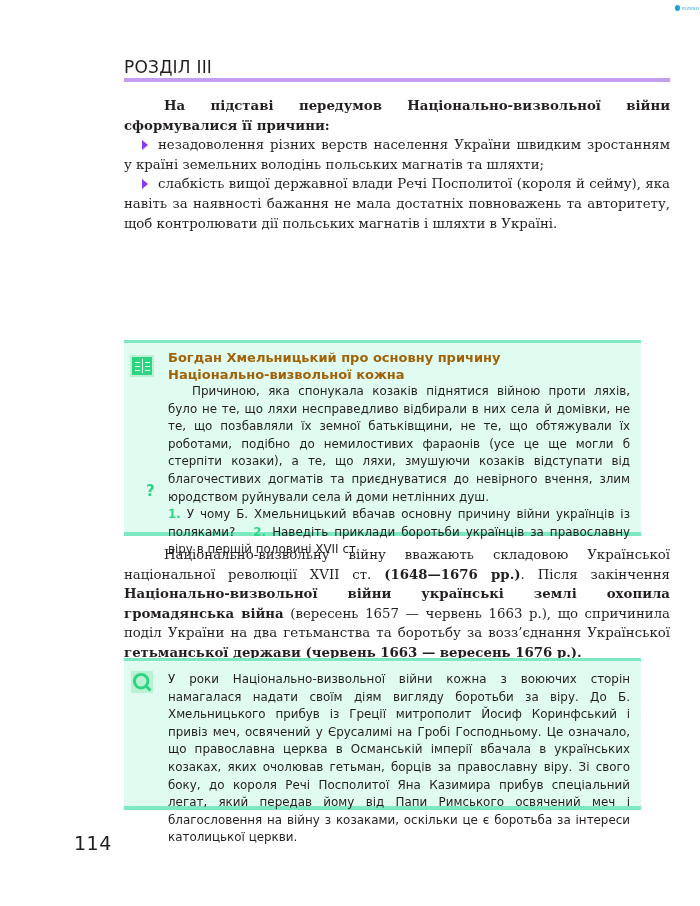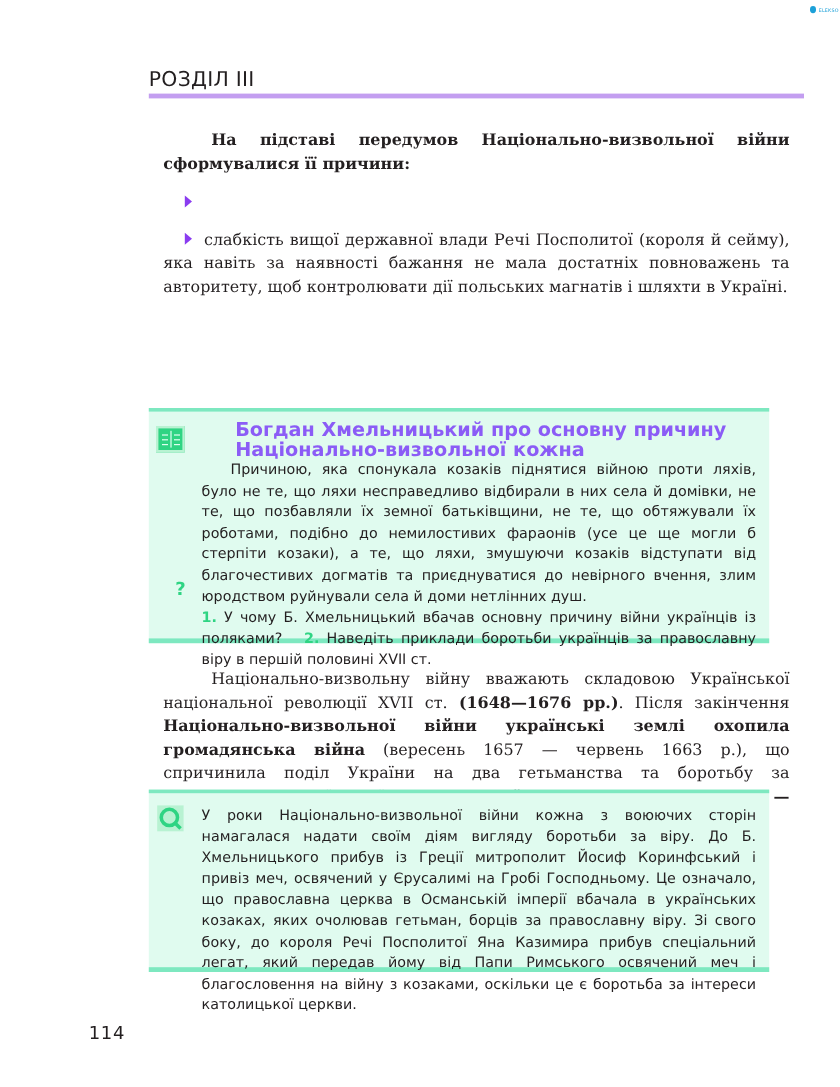--- a/index.html
+++ b/index.html
@@ -7,59 +7,59 @@
   body { position: relative; font-family: "DejaVu Serif", serif; color: #231f20; }
 
   .logo { position: absolute; left: 675px; top: 4px; width: 24px; height: 8px; display: flex; align-items: center; gap: 2px; }
   .logo .dot { width: 6px; height: 6px; border-radius: 50%; background: #1ca0d8; }
   .logo .txt { font-family: "DejaVu Sans", sans-serif; font-size: 4px; color: #1ca0d8; letter-spacing: 0.2px; }
 
   .section-header { position: absolute; left: 124px; top: 57px; font-family: "DejaVu Sans", sans-serif; font-size: 17px; color: #231f20; letter-spacing: 0.2px; }
   .header-rule-wide { position: absolute; left: 124px; top: 78px; width: 546px; height: 4px; background: #c39ef0; }
 
   .body-text { position: absolute; left: 124px; width: 546px; font-size: 13.3px; line-height: 19.6px; text-align: justify; color: #231f20; }
-  .body-text p { margin: 12px; }
+  .body-text p { margin: 0; }
   .indent { text-indent: 40px; }
   .bold { font-weight: bold; }
   .bullet { display: inline-block; width: 0; height: 0; border-top: 5px solid transparent; border-bottom: 5px solid transparent; border-left: 6px solid #8a3cf0; margin-left: 18px; margin-right: 10px; vertical-align: middle; position: relative; top: -1px; }
 
   .callout { position: absolute; left: 124px; width: 517px; background: #e0fbef; border-top: 3px solid #7ee8c0; border-bottom: 4px solid #7ee8c0; font-family: "DejaVu Sans", sans-serif; color: #231f20; }
   .callout-1 { top: 340px; height: 196px; }
   .callout-2 { top: 658px; height: 152px; }
 
   .callout .icon-box { position: absolute; left: 6px; width: 24px; height: 22px; }
   .book-icon { top: 12px; background: #2fd483; border: 2px solid #b8f2d2; }
   .book-icon::before { content: ""; position: absolute; left: 10px; top: 2px; width: 1px; height: 14px; background: #dffff0; }
   .book-icon i { position: absolute; height: 1px; background: #dffff0; }
 
   .q-icon { top: 10px; width: 26px; height: 26px; }
 
-  .callout .title { position: absolute; left: 44px; top: 6px; font-weight: bold; font-size: 16px; line-height: 17px; color: #8b5cf6; margin-left: 28px; }
+  .callout .title { position: absolute; left: 44px; top: 6px; font-weight: bold; font-size: 13px; line-height: 17px; color: #a16207; }
   .callout .content { position: absolute; left: 44px; width: 462px; font-size: 11.9px; line-height: 17.6px; text-align: justify; }
   .callout-1 .content { top: 40px; }
   .callout-2 .content { top: 10px; }
   .q-mark { position: absolute; left: 22px; top: 139px; font-weight: bold; color: #2fd483; font-size: 15px; }
   .qnum { color: #2fd483; font-weight: bold; }
 
-  .page-number { position: absolute; left: 74px; top: 832px; font-family: "DejaVu Sans", sans-serif; font-size: 15px; color: #231f20; letter-spacing: 0.5px; margin-top: 20px; }
+  .page-number { position: absolute; left: 74px; top: 832px; font-family: "DejaVu Sans", sans-serif; font-size: 19px; color: #231f20; letter-spacing: 0.5px; }
 </style>
 </head>
 <body>
 
 <div class="logo">
   <span class="dot"></span>
   <span class="txt">ELEKSO</span>
 </div>
 
 <div class="section-header">РОЗДІЛ III</div>
 <div class="header-rule-wide"></div>
 
 <div class="body-text" style="top:96px;">
   <p class="indent bold">На підставі передумов Національно-визвольної війни сформувалися її причини:</p>
-  <p><span class="bullet"></span></p>
+  <p><span class="bullet"></span><span>незадоволення різних верств населення України швидким зростанням у країні земельних володінь польських магнатів та шляхти;</span></p>
   <p><span class="bullet"></span><span>слабкість вищої державної влади Речі Посполитої (короля й сейму), яка навіть за наявності бажання не мала достатніх повноважень та авторитету, щоб контролювати дії польських магнатів і шляхти в Україні.</span></p>
 </div>
 
 <div class="callout callout-1">
   <div class="icon-box book-icon">
     <i style="left:3px;top:5px;width:5px;"></i>
       <i style="left:3px;top:9px;width:5px;"></i>
       <i style="left:3px;top:13px;width:5px;"></i>
     <i style="left:13px;top:5px;width:5px;"></i>
       <i style="left:13px;top:9px;width:5px;"></i>

